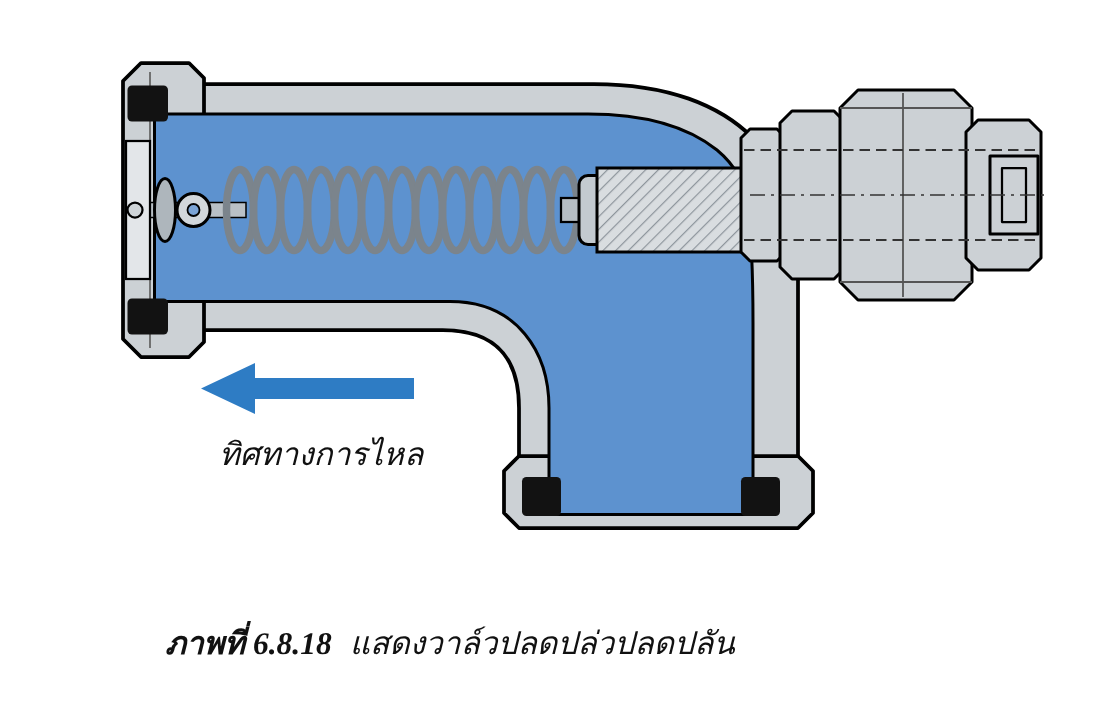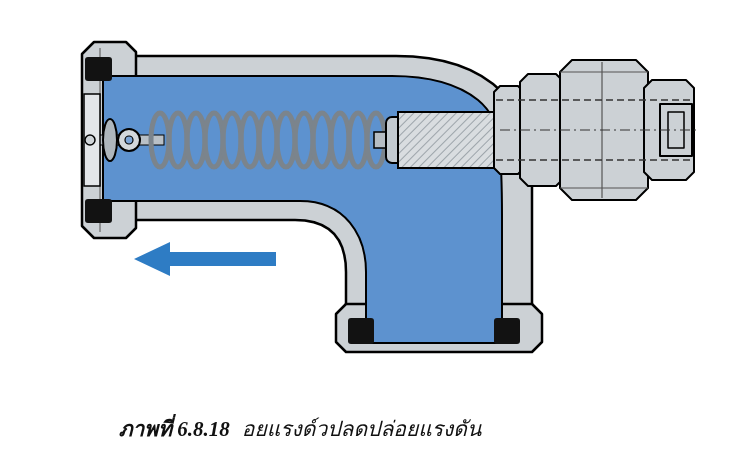--- a/index.html
+++ b/index.html
@@ -99,18 +99,19 @@
 
     <g stroke="#333" fill="none">
       <line x1="496" y1="100" x2="690" y2="100" stroke-width="1.3" stroke-dasharray="7 4"></line>
       <line x1="496" y1="160" x2="690" y2="160" stroke-width="1.3" stroke-dasharray="7 4"></line>
       <line x1="500" y1="130" x2="700" y2="130" stroke-width="1.1" stroke-dasharray="10 4 2 4"></line>
     </g>
 
     <polygon points="134,259 170,242 170,252 276,252 276,266 170,266 170,276" fill="#2e7cc4"></polygon>
   </svg>
 
+  <div class="flow-label">ทิศทางการไหล</div>
 
   <div class="caption">
-    <span class="num">ภาพที่ 6.8.18</span><span>อยแรงด์วปลดปล่อยแรงดัน</span>
+    <span class="num">ภาพที่ 6.8.18</span><span>แสดงวาล์วปลดปล่วปลดปลัน</span>
   </div>
 
 </div>
 
 </body></html>

